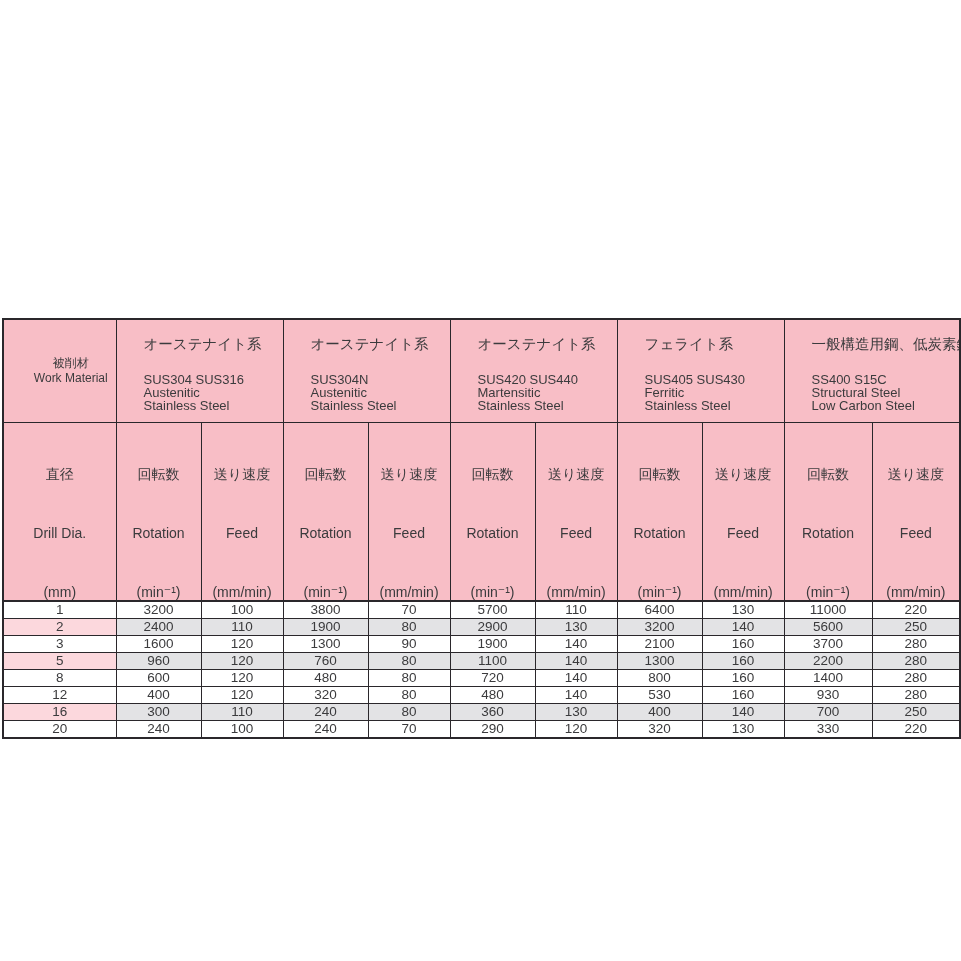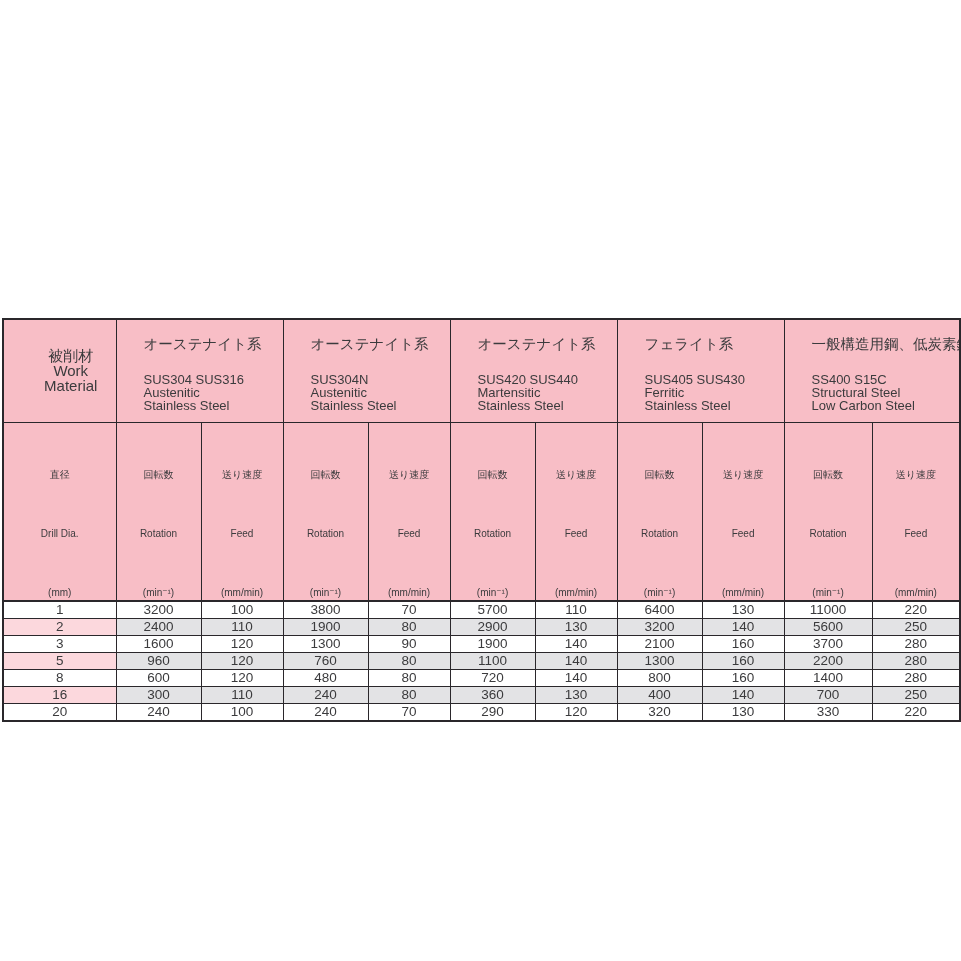--- a/index.html
+++ b/index.html
@@ -20,27 +20,27 @@
   .page{position:relative;width:961px;height:961px;background:#ffffff;}
   table.spec-table{
     position:absolute;left:2px;top:318px;width:957px;
     border-collapse:collapse;table-layout:fixed;
     border:2px solid var(--border);
   }
   td{border:1px solid var(--border);padding:0;overflow:hidden;}
   
   tr.h1 td{background:var(--pink);height:103px;}
   td.wm-cell{vertical-align:middle;text-align:center;}
-  td.wm-cell div{font-size:15px;line-height:15px;padding-left:22px;}
+  td.wm-cell div{font-size:12px;line-height:15px;padding-left:22px;}
   td.mat-cell{vertical-align:top;text-align:left;padding:17px 2px 0 27px;}
   .mat-jp{font-size:14.5px;line-height:15px;margin-bottom:22px;white-space:nowrap;}
   .mat-sub{font-size:13px;line-height:12.9px;white-space:nowrap;}
   
   tr.h2 td{background:var(--pink);height:55px;vertical-align:middle;text-align:center;border-bottom-width:2px;}
-  tr.h2 div{font-size:10px;line-height:15px;white-space:nowrap;margin-top:44px;}
+  tr.h2 div{font-size:14px;line-height:15px;white-space:nowrap;margin-top:44px;}
   
   tbody td{height:16.7px;text-align:center;vertical-align:middle;font-size:13.5px;line-height:16px;background:#ffffff;}
   tbody tr.shaded td{background:var(--grey);}
   tbody tr.shaded td.dia-cell{background:var(--rowpink);}
 </style>
 </head>
 <body>
 
 <div class="page">
   <table class="spec-table">
@@ -214,20 +214,33 @@
           <td>120</td>
           <td>480</td>
           <td>80</td>
           <td>720</td>
           <td>140</td>
           <td>800</td>
           <td>160</td>
           <td>1400</td>
           <td>280</td>
         </tr>
+        <tr class="">
+          <td class="dia-cell">12</td>
+          <td>400</td>
+          <td>120</td>
+          <td>320</td>
+          <td>80</td>
+          <td>480</td>
+          <td>140</td>
+          <td>530</td>
+          <td>160</td>
+          <td>930</td>
+          <td>280</td>
+        </tr>
         <tr class="shaded">
           <td class="dia-cell">16</td>
           <td>300</td>
           <td>110</td>
           <td>240</td>
           <td>80</td>
           <td>360</td>
           <td>130</td>
           <td>400</td>
           <td>140</td>

